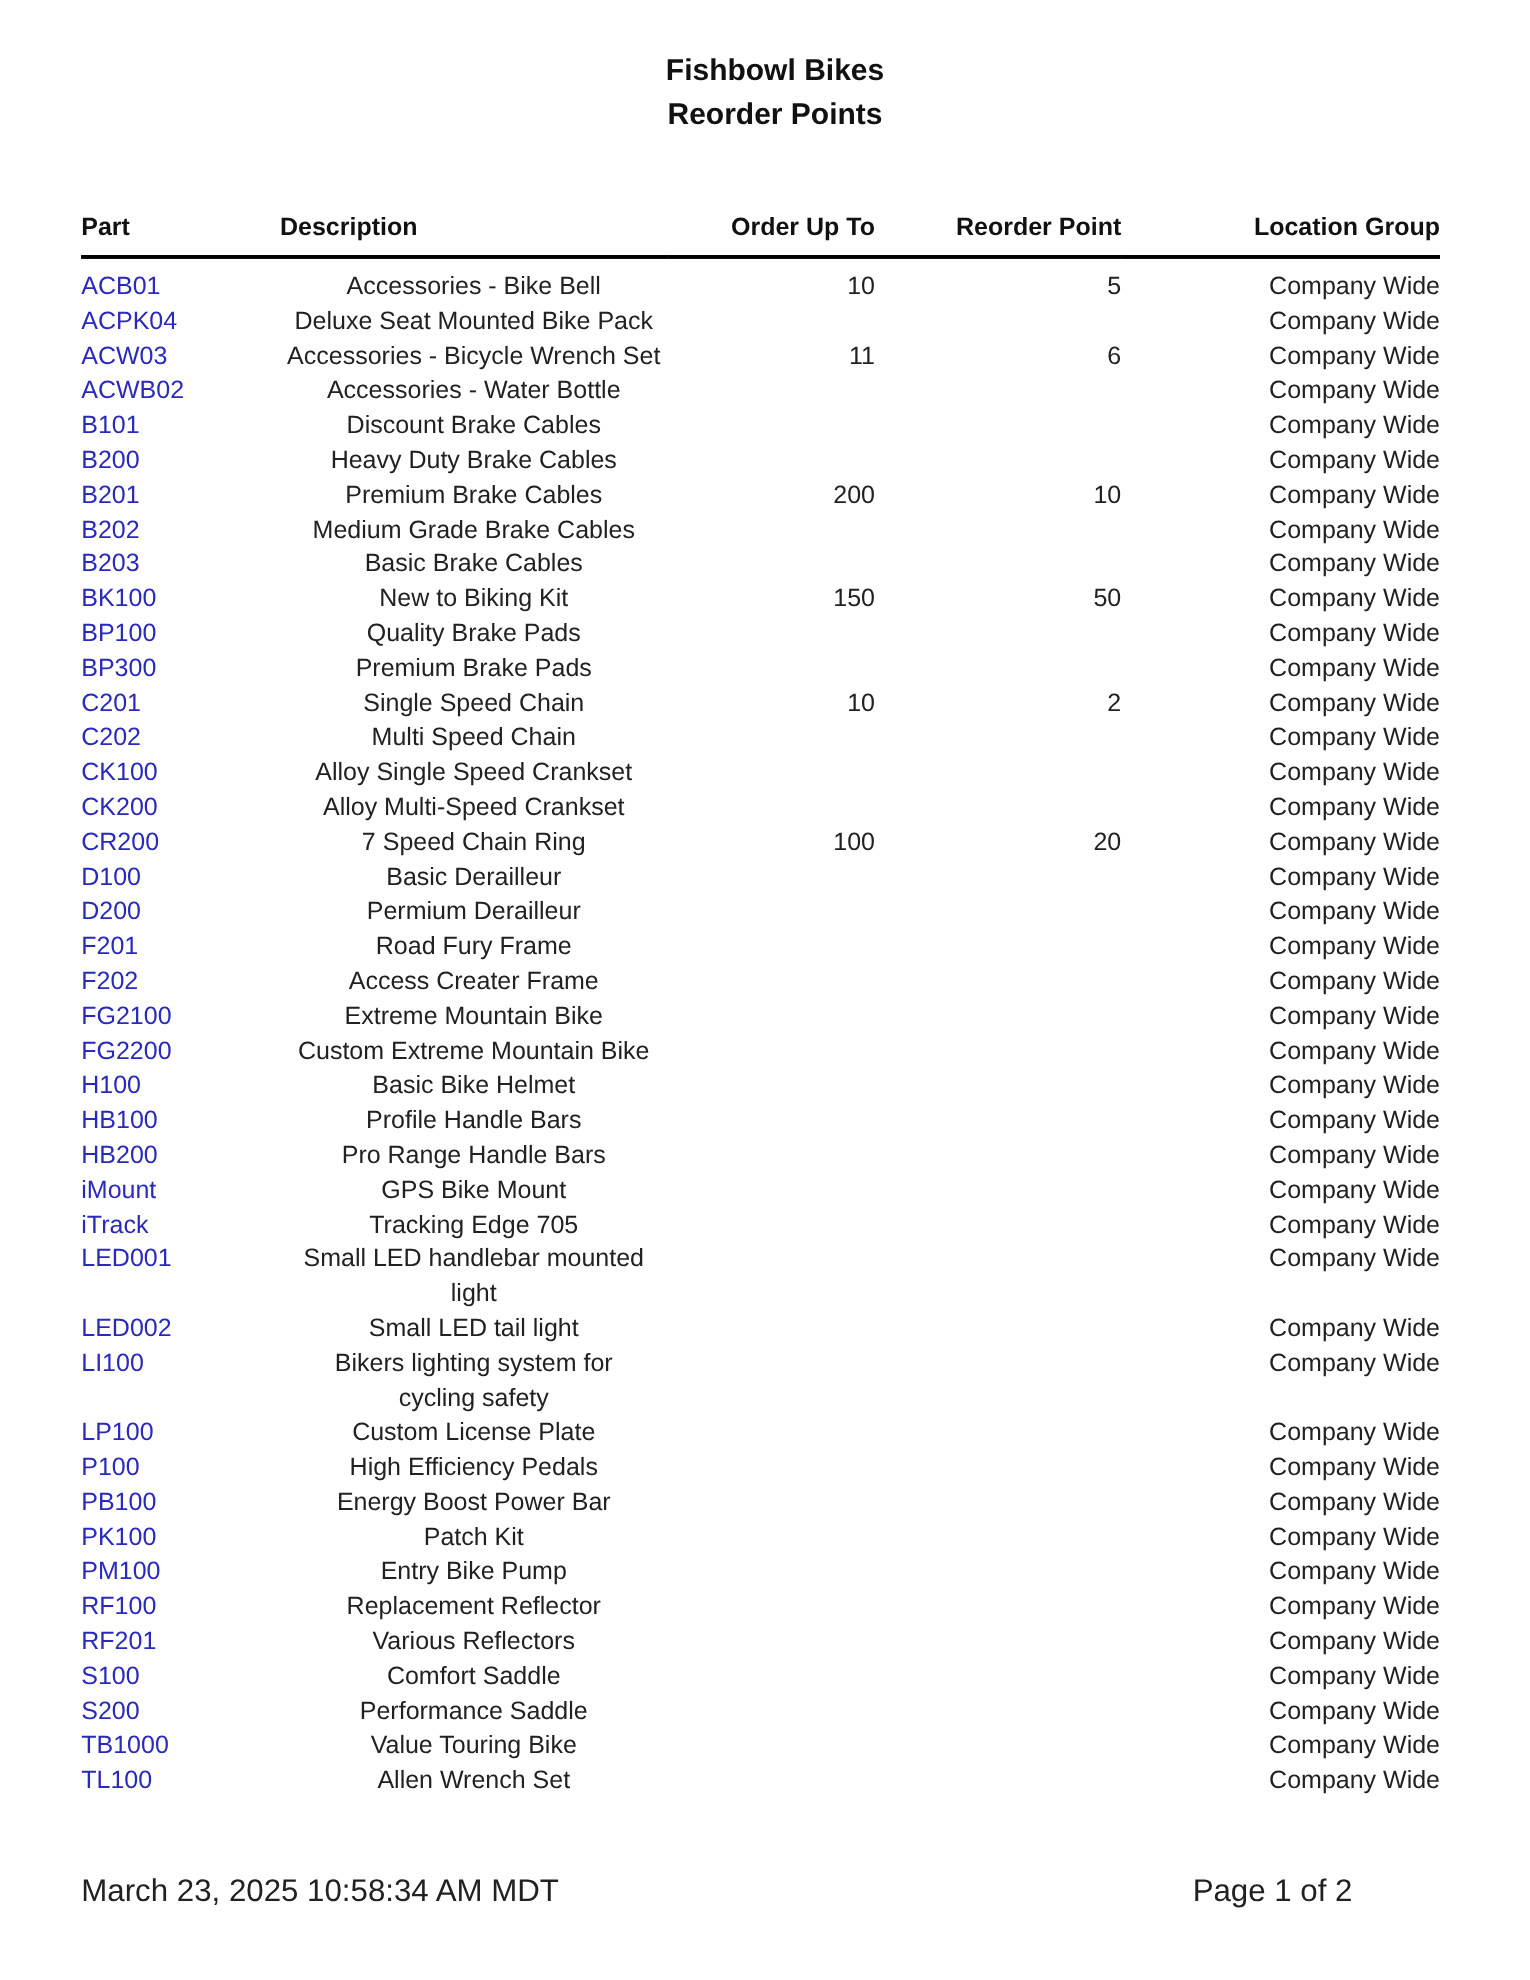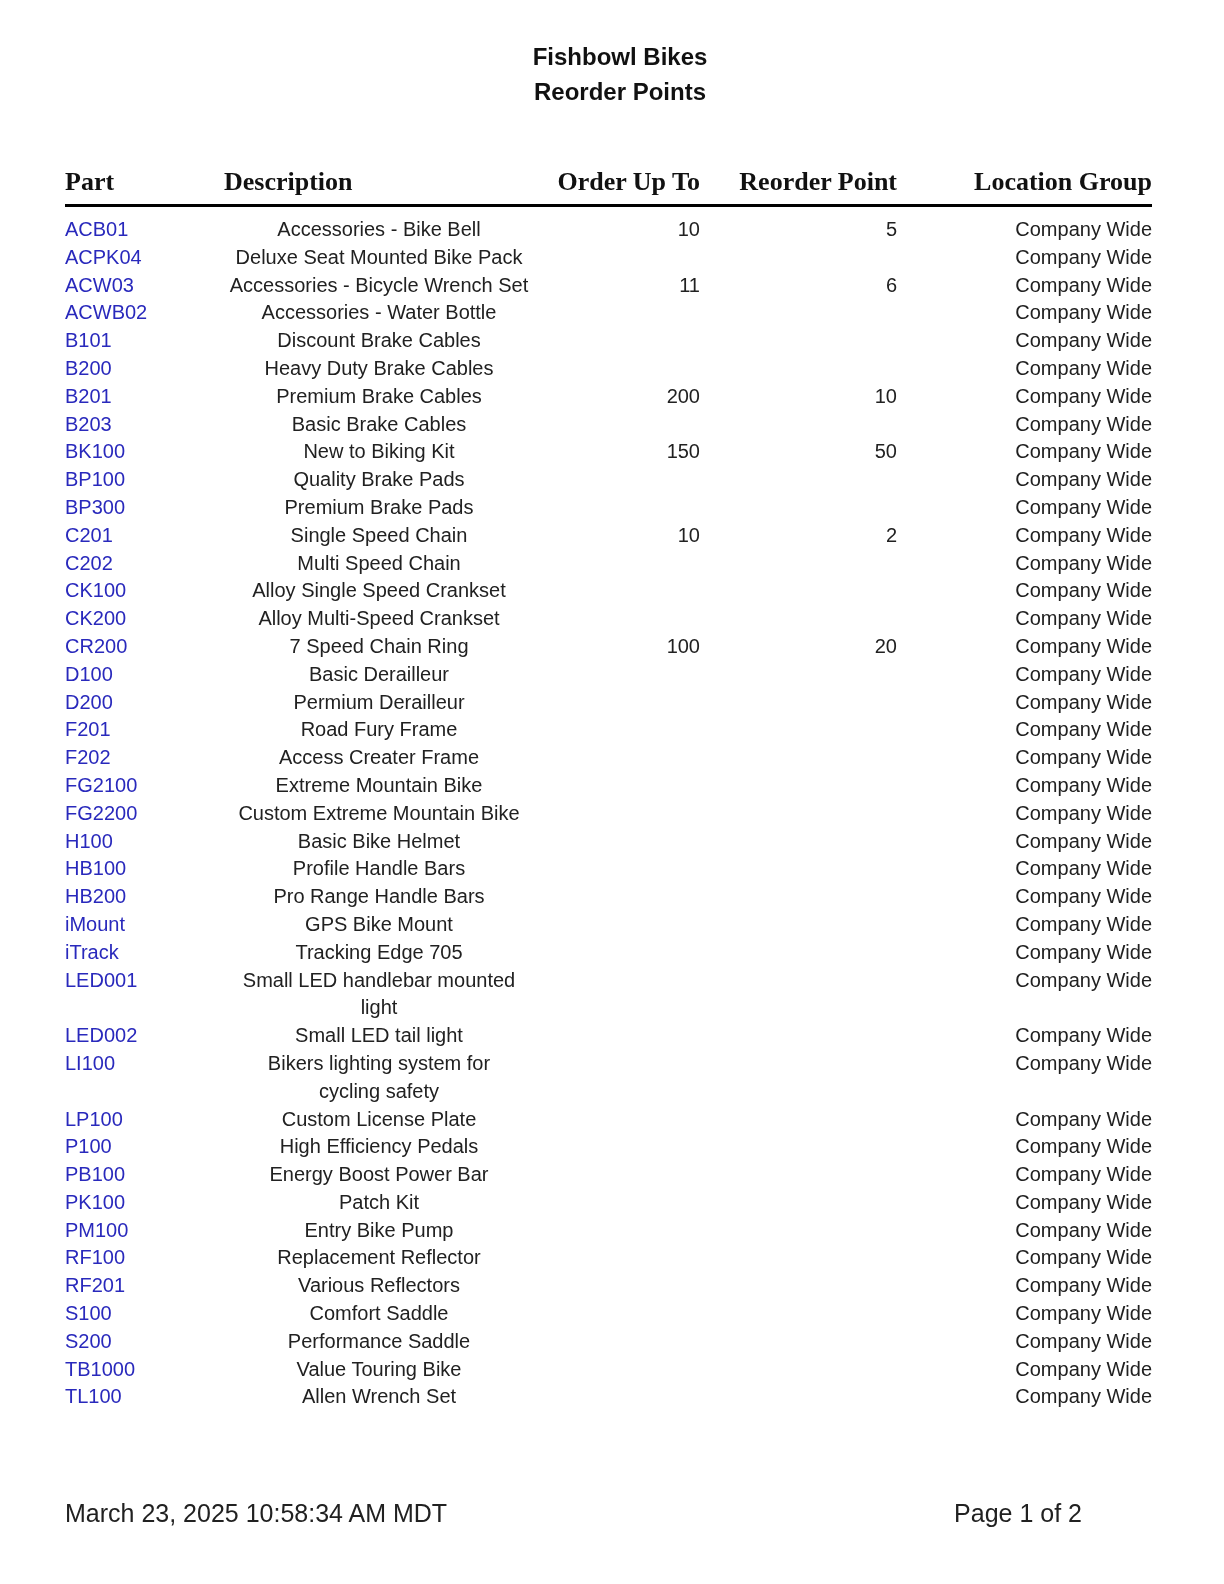--- a/index.html
+++ b/index.html
@@ -43,27 +43,26 @@
     width: 1087px;
     border-collapse: collapse;
     table-layout: fixed;
   }
   col.c-part  { width: 159px; }
   col.c-desc  { width: 310px; }
   col.c-order { width: 166px; }
   col.c-reord { width: 197px; }
   col.c-loc   { width: 255px; }
   th {
-    font-size: 26px;
+    font-size: 20px;
     font-weight: 700;
     color: var(--heading-text, #111111);
     padding: 0 0 10px 0;
     border-bottom: 3px solid var(--rule, #000000);
     line-height: 24px;
-    font-family: Liberation Serif, serif;
   }
   .al { text-align: left; }
   .ar { text-align: right; }
   td {
     font-size: 20px;
     line-height: 27.8px;
     vertical-align: top;
     padding: 0;
     color: var(--body-text, #212121);
   }
@@ -155,20 +154,27 @@
           <td class="cell-loc ar">Company Wide</td>
         </tr>
         <tr>
           <td class="cell-part al"><span class="part-link">B201</span></td>
           <td class="cell-desc al">Premium Brake Cables</td>
           <td class="cell-num ar">200</td>
           <td class="cell-num ar">10</td>
           <td class="cell-loc ar">Company Wide</td>
         </tr>
         <tr>
+          <td class="cell-part al"><span class="part-link">B202</span></td>
+          <td class="cell-desc al">Medium Grade Brake Cables</td>
+          <td class="cell-num ar"></td>
+          <td class="cell-num ar"></td>
+          <td class="cell-loc ar">Company Wide</td>
+        </tr>
+        <tr>
           <td class="cell-part al"><span class="part-link">B203</span></td>
           <td class="cell-desc al">Basic Brake Cables</td>
           <td class="cell-num ar"></td>
           <td class="cell-num ar"></td>
           <td class="cell-loc ar">Company Wide</td>
         </tr>
         <tr>
           <td class="cell-part al"><span class="part-link">BK100</span></td>
           <td class="cell-desc al">New to Biking Kit</td>
           <td class="cell-num ar">150</td>

